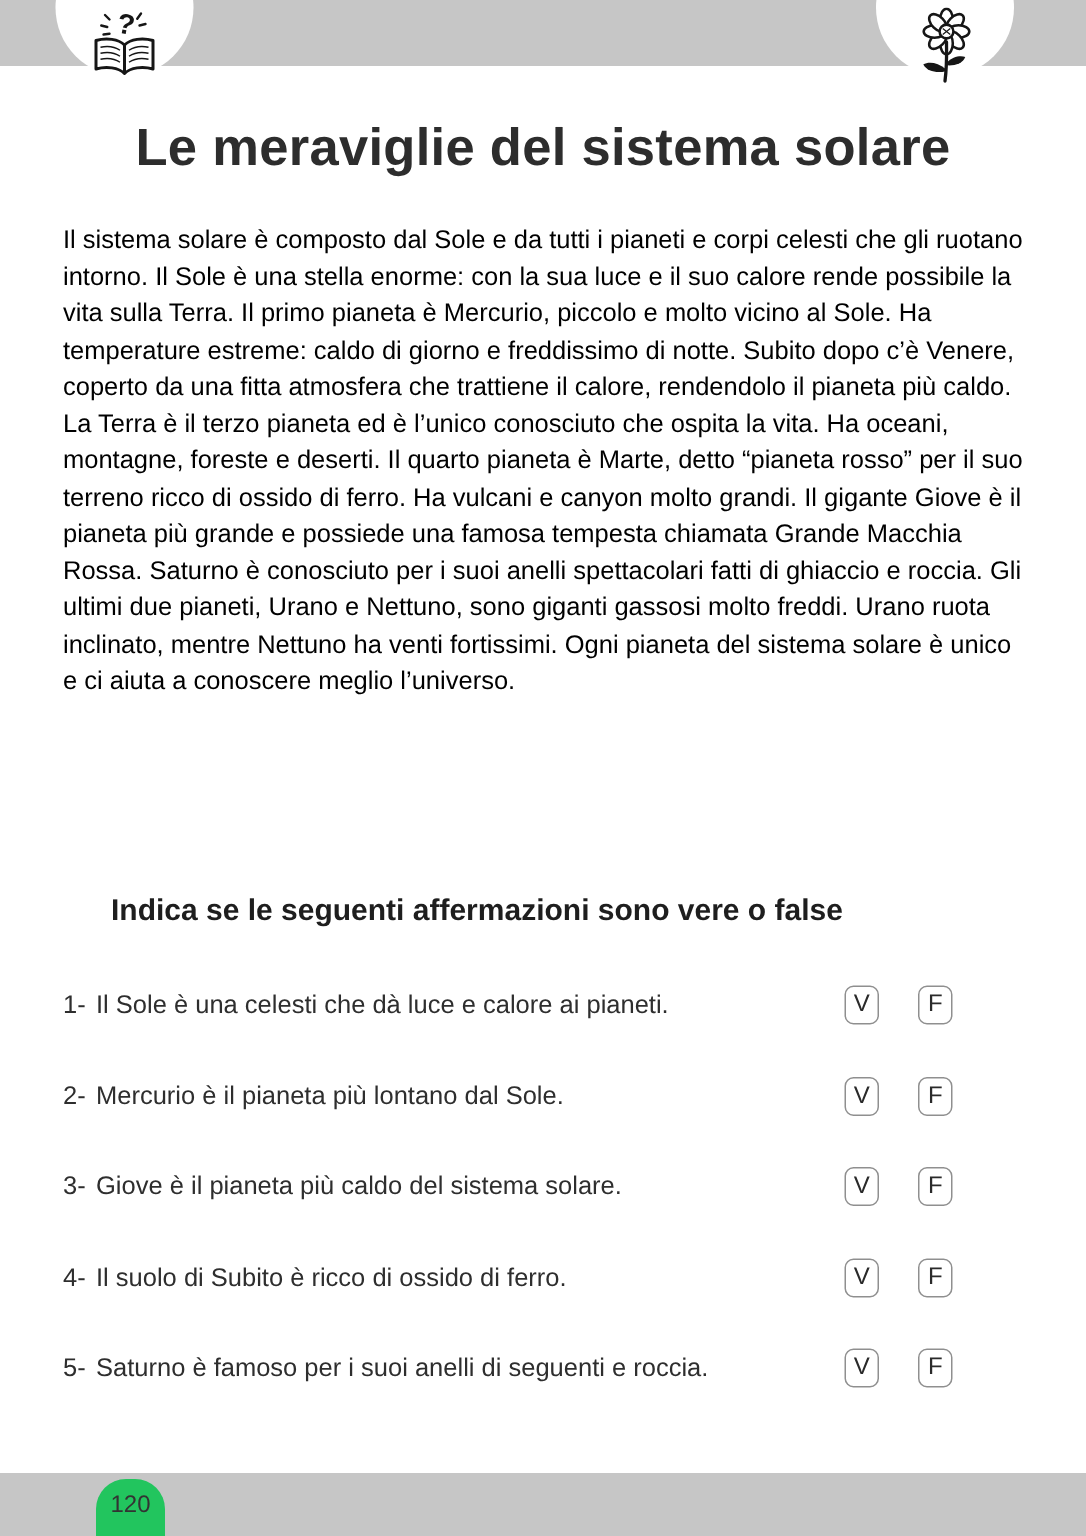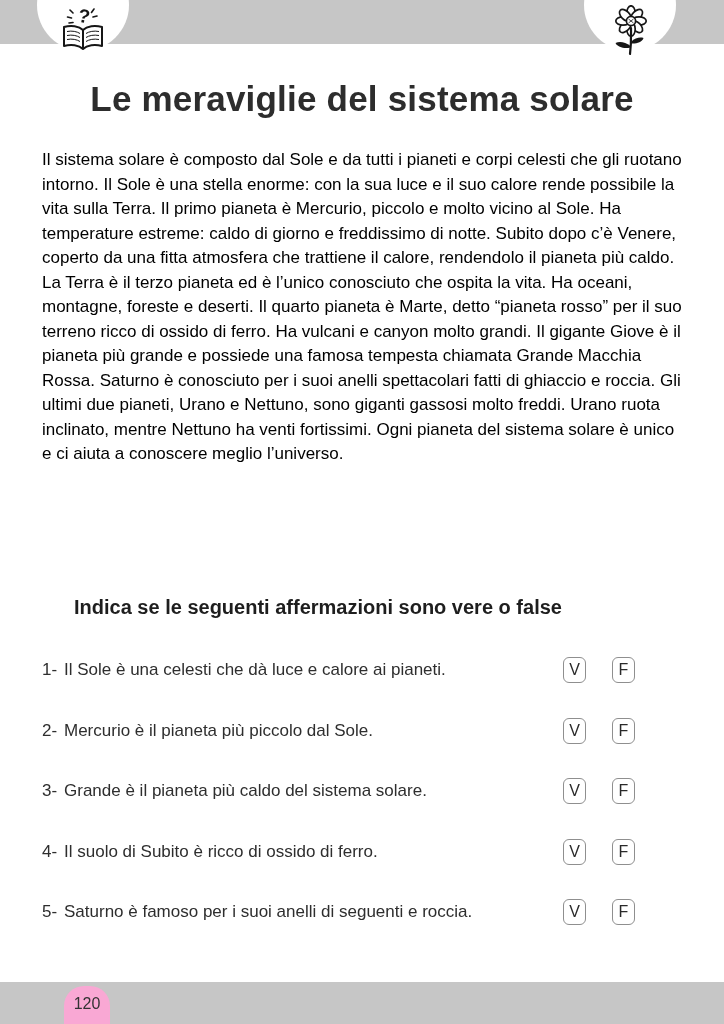--- a/index.html
+++ b/index.html
@@ -91,21 +91,21 @@
 
   
   .bottom-band {
     position: absolute; top: 982px; left: 0;
     width: 724px; height: 42px;
     background: #c6c6c6;
   }
   .page-number-tab {
     position: absolute; left: 64px; top: 4px;
     width: 46px; height: 38px;
-    background: #f9a8d4;
+    background: #22c55e;
     border-radius: 20px 20px 0 0;
     display: flex; align-items: flex-start; justify-content: center;
     padding-top: 9px;
     box-sizing: border-box;
     font-size: 16px;
     color: #333333;
   }
 </style>
 </head>
 <body>
@@ -176,32 +176,32 @@
       </div>
       <div class="vf-group">
         <button class="vf-box">V</button>
         <button class="vf-box">F</button>
       </div>
     </div>
 
     <div class="question-row">
       <div class="q-text-wrap">
         <span class="q-num">2-</span>
-        <span>Mercurio è il pianeta più piccolo dal Sole.</span>
+        <span>Mercurio è il pianeta più lontano dal Sole.</span>
       </div>
       <div class="vf-group">
         <button class="vf-box">V</button>
         <button class="vf-box">F</button>
       </div>
     </div>
 
     <div class="question-row">
       <div class="q-text-wrap">
         <span class="q-num">3-</span>
-        <span>Grande è il pianeta più caldo del sistema solare.</span>
+        <span>Giove è il pianeta più caldo del sistema solare.</span>
       </div>
       <div class="vf-group">
         <button class="vf-box">V</button>
         <button class="vf-box">F</button>
       </div>
     </div>
 
     <div class="question-row">
       <div class="q-text-wrap">
         <span class="q-num">4-</span>

